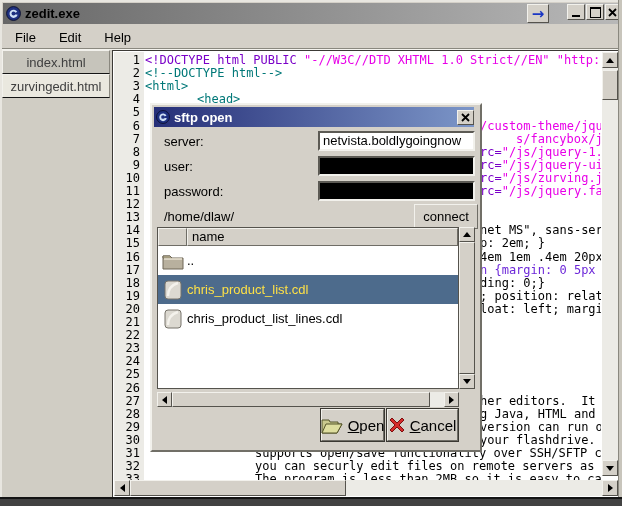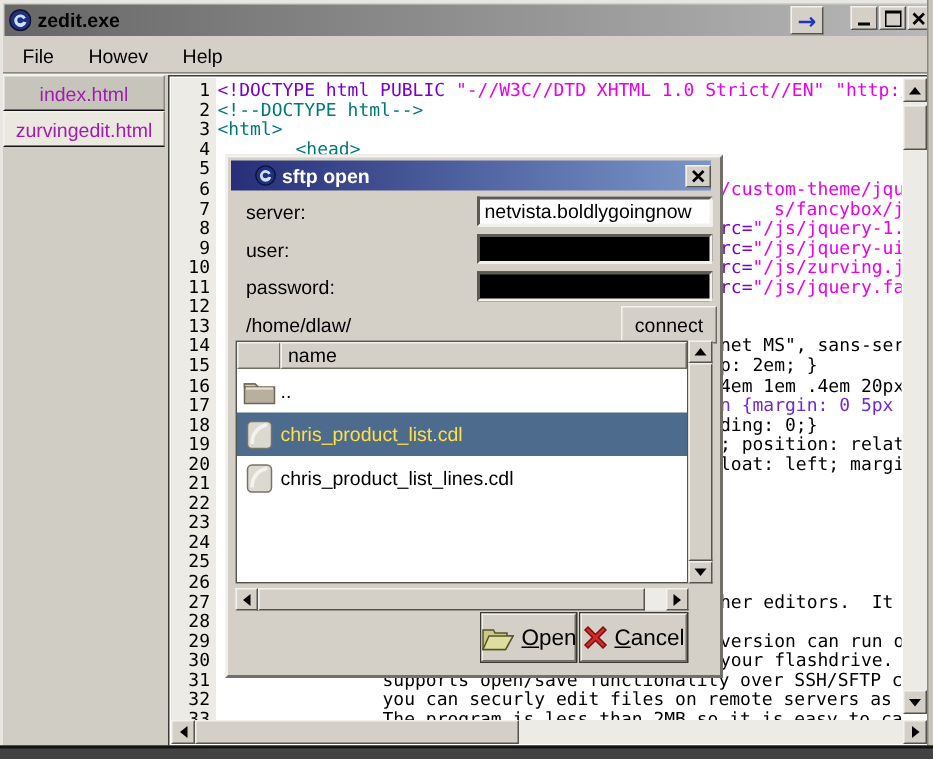--- a/index.html
+++ b/index.html
@@ -24,21 +24,21 @@
   #min-btn{left:567px;top:4px;width:18px;height:16px;}
   #max-btn{left:586px;top:4px;width:18px;height:16px;}
   #close-btn{left:605px;top:4px;width:15px;height:16px;}
   .glyph-min{width:8px;height:2px;background:#000;margin-top:8px;}
   .glyph-max{width:9px;height:8px;border:1px solid #000;border-top:2px solid #000;}
   
   #menubar{left:2px;top:26px;width:616px;height:22px;border-bottom:1px solid #8a887f;box-shadow:0 1px 0 #f4f3ee;display:flex;align-items:center;}
   .menu-item{font-size:13px;color:#000;padding:2px 10px;margin-left:3px;}
   
   #sidebar{left:2px;top:50px;width:110px;height:447px;background:#d0cdc4;}
-  .side-tab{width:108px;box-sizing:border-box;border-left:1px solid #f2f1ec;border-top:1px solid #f2f1ec;border-right:1px solid #8a887f;border-bottom:1px solid #141414;font-size:13px;display:flex;align-items:center;justify-content:center;color:#a21caf;}
+  .side-tab{width:108px;box-sizing:border-box;border-left:1px solid #f2f1ec;border-top:1px solid #f2f1ec;border-right:1px solid #8a887f;border-bottom:1px solid #141414;font-size:13px;display:flex;align-items:center;justify-content:center;color:#404040;}
   .side-tab.active{height:24px;background:#c6c4bb;}
   .side-tab.inactive{height:24px;background:#eae8df;}
   
   #editor{left:112px;top:50px;width:506px;height:447px;background:#fff;border-top:1px solid #3c3a36;border-left:1px solid #3c3a36;box-sizing:border-box;}
   #gutter{left:1px;top:1px;width:30px;height:428px;background:#ecebe6;}
   #code-region{left:1px;top:1px;width:487px;height:428px;overflow:hidden;}
   .code-line{position:absolute;left:0;height:13px;width:100%;white-space:pre;font-family:"DejaVu Sans Mono","Liberation Mono",monospace;font-size:12px;line-height:13px;}
   .line-num{position:absolute;left:0;top:0;width:26px;text-align:right;color:#000;}
   .seg-wrap{position:absolute;top:0;white-space:pre;}
   
@@ -47,21 +47,21 @@
   .sb-thumb{background:#d4d0c8;border-top:1px solid #f2f1ec;border-left:1px solid #f2f1ec;border-right:1px solid #55534d;border-bottom:1px solid #55534d;box-sizing:border-box;}
   .tri{width:0;height:0;}
   .tri-up{border-left:4px solid transparent;border-right:4px solid transparent;border-bottom:5px solid #000;}
   .tri-down{border-left:4px solid transparent;border-right:4px solid transparent;border-top:5px solid #000;}
   .tri-left{border-top:4px solid transparent;border-bottom:4px solid transparent;border-right:5px solid #000;}
   .tri-right{border-top:4px solid transparent;border-bottom:4px solid transparent;border-left:5px solid #000;}
   #editor-vscroll{left:489px;top:1px;width:16px;height:424px;}
   #editor-hscroll{left:1px;top:429px;width:504px;height:16px;}
   
   #dialog{left:150px;top:103px;width:328px;height:345px;z-index:10;}
-  #dialog-titlebar{left:2px;top:2px;width:320px;height:20px;background:linear-gradient(90deg,#262f78,#7c96c8);display:flex;align-items:center;padding-left:16px;box-sizing:border-box;}
+  #dialog-titlebar{left:2px;top:2px;width:320px;height:20px;background:linear-gradient(90deg,#262f78,#7c96c8);display:flex;align-items:center;padding-left:2px;box-sizing:border-box;}
   #dialog-titlebar .title-text{font-weight:bold;font-size:13px;color:#fff;margin-left:4px;}
   #dialog-close-btn{left:305px;top:5px;width:17px;height:15px;}
   .dlg-label{font-size:13px;color:#000;position:absolute;left:12px;}
   .dlg-field{position:absolute;left:166px;width:157px;height:20px;box-sizing:border-box;border-top:2px solid #5c5a54;border-left:2px solid #5c5a54;border-right:2px solid #f2f1ec;border-bottom:2px solid #f2f1ec;background:#fff;font-size:13px;line-height:16px;padding-left:3px;white-space:nowrap;overflow:hidden;}
   .dlg-field.redacted{background:#000;}
   #connect-btn{left:262px;top:99px;width:62px;height:23px;font-size:13px;display:flex;align-items:center;justify-content:center;}
   #file-list{left:5px;top:122px;width:302px;height:162px;background:#fff;border:1px solid #55534d;box-sizing:border-box;overflow:hidden;}
   .list-header{display:flex;height:18px;}
   .hdr-cell{box-sizing:border-box;background:#d4d0c8;border-top:1px solid #f2f1ec;border-left:1px solid #f2f1ec;border-right:1px solid #6f6d66;border-bottom:1px solid #6f6d66;font-size:13px;padding-left:4px;}
   .hdr-icon-col{width:29px;}
@@ -99,21 +99,21 @@
     <div class="glyph-max"></div>
   </div>
 <div class="abs tb-btn" id="close-btn">
   <svg width="9" height="9" viewBox="0 0 9 9">
       <path d="M1 1 L8 8 M8 1 L1 8" stroke="#000" stroke-width="1.8"></path>
     </svg>
 </div>
 
 <div class="abs" id="menubar">
     <div class="menu-item">File</div>
-    <div class="menu-item">Howev</div>
+    <div class="menu-item">Edit</div>
     <div class="menu-item">Help</div>
   </div>
 
 <div class="abs" id="sidebar">
     <div class="side-tab active">index.html</div>
     <div class="side-tab inactive">zurvingedit.html</div>
   </div>
 
 <div class="abs" id="editor">
   <div class="abs" id="gutter"></div>
@@ -138,21 +138,21 @@
       <div class="code-line" style="top: 224.7px;"><span class="line-num">18</span><span class="seg-wrap" style="left: 366px;"><span style="color: rgb(0, 0, 0);">ding: 0;}</span></span></div>
       <div class="code-line" style="top: 237.8px;"><span class="line-num">19</span><span class="seg-wrap" style="left: 366px;"><span style="color: rgb(0, 0, 0);">; position: relat</span></span></div>
       <div class="code-line" style="top: 250.9px;"><span class="line-num">20</span><span class="seg-wrap" style="left: 366px;"><span style="color: rgb(0, 0, 0);">loat: left; margi</span></span></div>
       <div class="code-line" style="top: 264px;"><span class="line-num">21</span></div>
       <div class="code-line" style="top: 277.1px;"><span class="line-num">22</span></div>
       <div class="code-line" style="top: 290.2px;"><span class="line-num">23</span></div>
       <div class="code-line" style="top: 303.3px;"><span class="line-num">24</span></div>
       <div class="code-line" style="top: 316.4px;"><span class="line-num">25</span></div>
       <div class="code-line" style="top: 329.5px;"><span class="line-num">26</span></div>
       <div class="code-line" style="top: 342.6px;"><span class="line-num">27</span><span class="seg-wrap" style="left: 366px;"><span style="color: rgb(0, 0, 0);">her editors.  It</span></span></div>
-      <div class="code-line" style="top: 355.7px;"><span class="line-num">28</span></div>
+      <div class="code-line" style="top: 355.7px;"><span class="line-num">28</span><span class="seg-wrap" style="left: 366px;"><span style="color: rgb(0, 0, 0);">g Java, HTML and</span></span></div>
       <div class="code-line" style="top: 368.8px;"><span class="line-num">29</span><span class="seg-wrap" style="left: 366px;"><span style="color: rgb(0, 0, 0);">version can run o</span></span></div>
       <div class="code-line" style="top: 381.9px;"><span class="line-num">30</span><span class="seg-wrap" style="left: 366px;"><span style="color: rgb(0, 0, 0);">your flashdrive.</span></span></div>
       <div class="code-line" style="top: 395px;"><span class="line-num">31</span><span class="seg-wrap" style="left: 141px;"><span style="color: rgb(0, 0, 0);">supports open/save functionality over SSH/SFTP co</span></span></div>
       <div class="code-line" style="top: 408.1px;"><span class="line-num">32</span><span class="seg-wrap" style="left: 141px;"><span style="color: rgb(0, 0, 0);">you can securly edit files on remote servers as i</span></span></div>
       <div class="code-line" style="top: 421.2px;"><span class="line-num">33</span><span class="seg-wrap" style="left: 141px;"><span style="color: rgb(0, 0, 0);">The program is less than 2MB so it is easy to car</span></span></div>
     </div>
 
   <div class="abs sb-track" id="editor-vscroll">
     <div class="sb-btn abs" style="left:0;top:0;width:16px;height:16px;">
         <div class="tri tri-up"></div>

